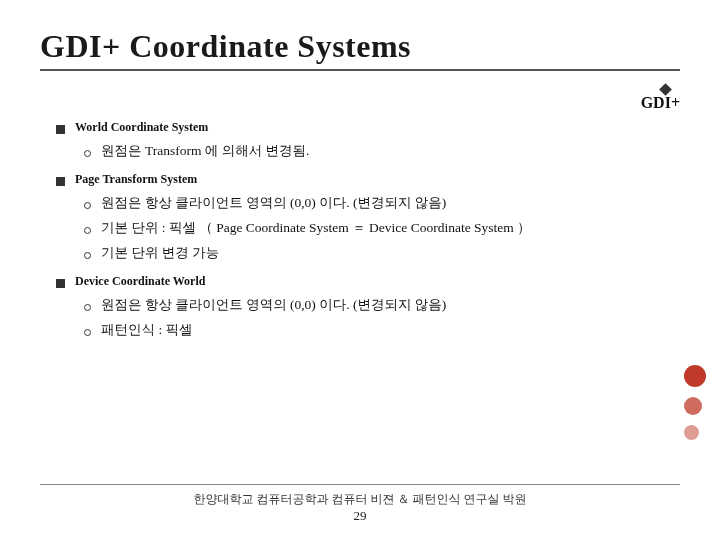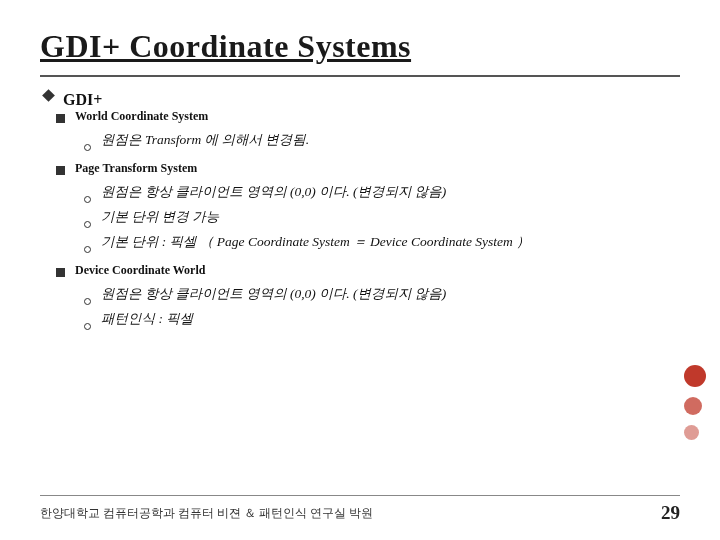--- a/index.html
+++ b/index.html
@@ -17,23 +17,22 @@
       width: 720px;
       height: 540px;
       padding: 28px 40px 20px 40px;
       position: relative;
     }
 
     .title {
       font-size: 32px;
       font-weight: bold;
       color: #1a1a1a;
-      margin-bottom: 10px;
+      margin-bottom: 4px;
       letter-spacing: 0.5px;
-      text-decoration: underline;
     }
 
     .divider {
       border: none;
       border-top: 2px solid #555;
       margin-bottom: 14px;
     }
 
     .section-l1 {
       display: flex;
@@ -57,23 +56,22 @@
       font-weight: bold;
     }
 
     .sub-list {
       padding-left: 44px;
       margin-bottom: 8px;
     }
 
     .sub-item {
       display: flex;
-      align-items: flex-end;
+      align-items: center;
       margin-bottom: 4px;
-      font-style: italic;
     }
 
     .bullet-circle {
       width: 7px;
       height: 7px;
       border: 1.5px solid #333;
       border-radius: 50%;
       display: inline-block;
       margin-top: 5px;
       margin-right: 10px;
@@ -92,30 +90,31 @@
     .footer {
       position: absolute;
       bottom: 16px;
       left: 40px;
       right: 40px;
       display: flex;
       justify-content: space-between;
       align-items: center;
       border-top: 1.5px solid #888;
       padding-top: 6px;
+      flex-direction: column;
     }
 
     .footer-text {
       font-size: 12px;
       color: #333;
     }
 
     .footer-page {
-      font-size: 19px;
-      font-weight: bold;
+      font-size: 13px;
+      font-weight: normal;
       color: #222;
     }
 
     
     .deco-circles {
       position: absolute;
       right: 14px;
       bottom: 100px;
       display: flex;
       flex-direction: column;
@@ -141,22 +140,24 @@
 
     .deco-circle-3 {
       width: 15px;
       height: 15px;
       background: #c0392b;
       opacity: 0.5;
     }
 
     .gdi-header {
       display: flex;
-      align-items: flex-start;
+      align-items: flex-end;
+      margin-bottom: 8px;
       padding-left: 4px;
+      flex-direction: column;
     }
 
     .diamond {
       width: 9px;
       height: 9px;
       background: #333;
       transform: rotate(45deg);
       margin-right: 10px;
       flex-shrink: 0;
     }
@@ -197,25 +198,25 @@
           <span class="bullet-square"></span>
           <span class="section-l1-label">Page Transform System</span>
         </div>
         <div class="sub-list">
           <div class="sub-item">
             <span class="bullet-circle"></span>
             <span class="sub-item-text">원점은 항상 클라이언트 영역의 (0,0) 이다. (변경되지 않음)</span>
           </div>
           <div class="sub-item">
             <span class="bullet-circle"></span>
+            <span class="sub-item-text">기본 단위 : 픽셀 （ Page Coordinate System ＝ Device Coordinate System ）</span>
+          </div>
+          <div class="sub-item">
+            <span class="bullet-circle"></span>
             <span class="sub-item-text">기본 단위 변경 가능</span>
-          </div>
-          <div class="sub-item">
-            <span class="bullet-circle"></span>
-            <span class="sub-item-text">기본 단위 : 픽셀 （ Page Coordinate System ＝ Device Coordinate System ）</span>
           </div>
         </div>
       </div>
       <div class="l1-block">
         <div class="section-l1">
           <span class="bullet-square"></span>
           <span class="section-l1-label">Device Coordinate World</span>
         </div>
         <div class="sub-list">
           <div class="sub-item">

